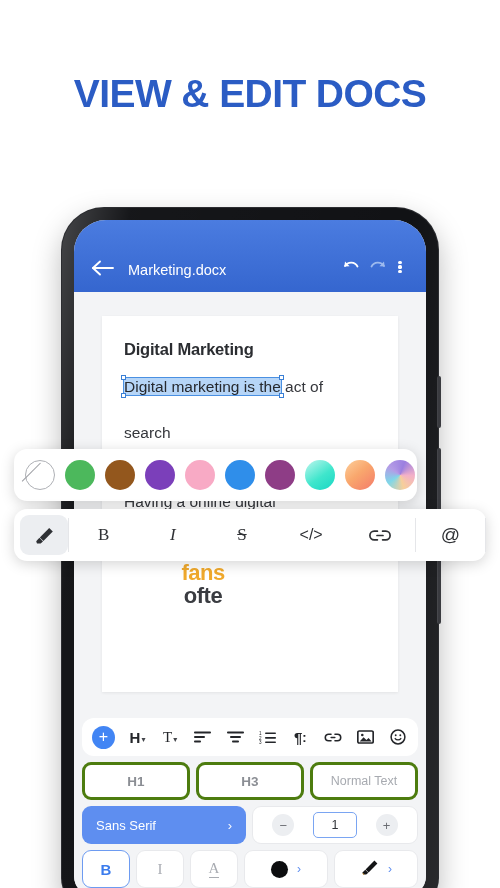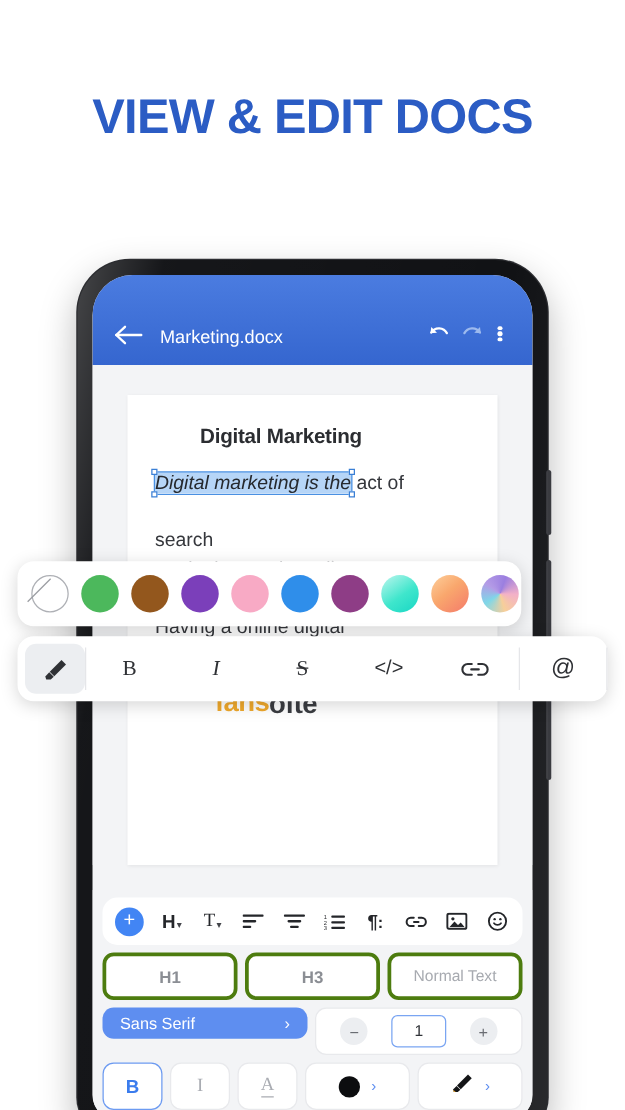--- a/index.html
+++ b/index.html
@@ -87,47 +87,47 @@
   .page {
     position: absolute; left: 28px; top: 24px;
     width: 296px; height: 376px;
     background: #ffffff;
     box-shadow: 0 1px 3px rgba(0,0,0,0.07);
     padding: 24px 22px 0 22px;
     overflow: hidden;
   }
   .doc-h2 {
     font-size: 16.5px; font-weight: 700; color: #2b2d31;
-    letter-spacing: -0.2px; margin-bottom: 16px; margin-left: 36px;
+    letter-spacing: -0.2px; margin-bottom: 16px;
   }
   .doc-body {
     font-size: 15.5px; line-height: 23px; color: #35373c;
   }
-  .sel-wrap { position: relative; display: inline; font-style: italic; }
+  .sel-wrap { position: relative; display: inline; }
   .sel {
     background: #b6d5f7;
     color: #26292e;
     box-shadow: 0 0 0 1px #4a90e2;
   }
   .handle {
     position: absolute; width: 5px; height: 5px;
     background: #fff; border: 1.2px solid #3a7fd5;
   }
   .h-tl { left: -3px; top: -3px; }
   .h-tr { right: -3px; top: -3px; }
   .h-bl { left: -3px; bottom: -3px; }
   .h-br { right: -3px; bottom: -3px; }
 
   
   .watermark {
-    position: absolute; left: 70px; top: 215px;
+    position: absolute; left: 70px; top: 229px;
     width: 62px; height: 62px; border-radius: 50%;
     background: rgba(255,255,255,0.93);
-    display: flex; flex-direction: row;
-    align-items: center; justify-content: flex-start;
+    display: flex; flex-direction: column;
+    align-items: center; justify-content: flex-end;
     pointer-events: none;
   }
   .wm-top { color: #f0a92c; font-size: 22px; font-weight: 700; line-height: 20px; letter-spacing: -0.5px; }
   .wm-bot { color: #3a3c41; font-size: 22px; font-weight: 700; line-height: 22px; letter-spacing: -0.5px; margin-top: 2px; }
 
   
   .palette {
     position: absolute;
     left: 14px; top: 449px;
     width: 403px; height: 52px;
@@ -218,21 +218,21 @@
     flex: 1; height: 38px;
     background: #ffffff; border-radius: 9px;
     border: 3px solid #4d7c0f;
     display: flex; align-items: center; justify-content: center;
     font-size: 13.5px; font-weight: 700; color: #8b8e94;
   }
   .seg.active { border: 1.4px solid #6d9bf1; color: #3b7ced; }
   .seg.normal { font-weight: 400; font-size: 12.5px; color: #a7aab0; }
 
   .fontbtn {
-    width: 164px; height: 25px;
+    width: 164px; height: 38px;
     background: #5e8ef0; border-radius: 9px;
     display: flex; align-items: center;
     padding: 0 14px;
     color: #ffffff; font-size: 13px;
     justify-content: space-between;
     flex: none;
   }
   .fontbtn .chev { font-size: 13px; opacity: 0.95; }
 
   .stepper {

